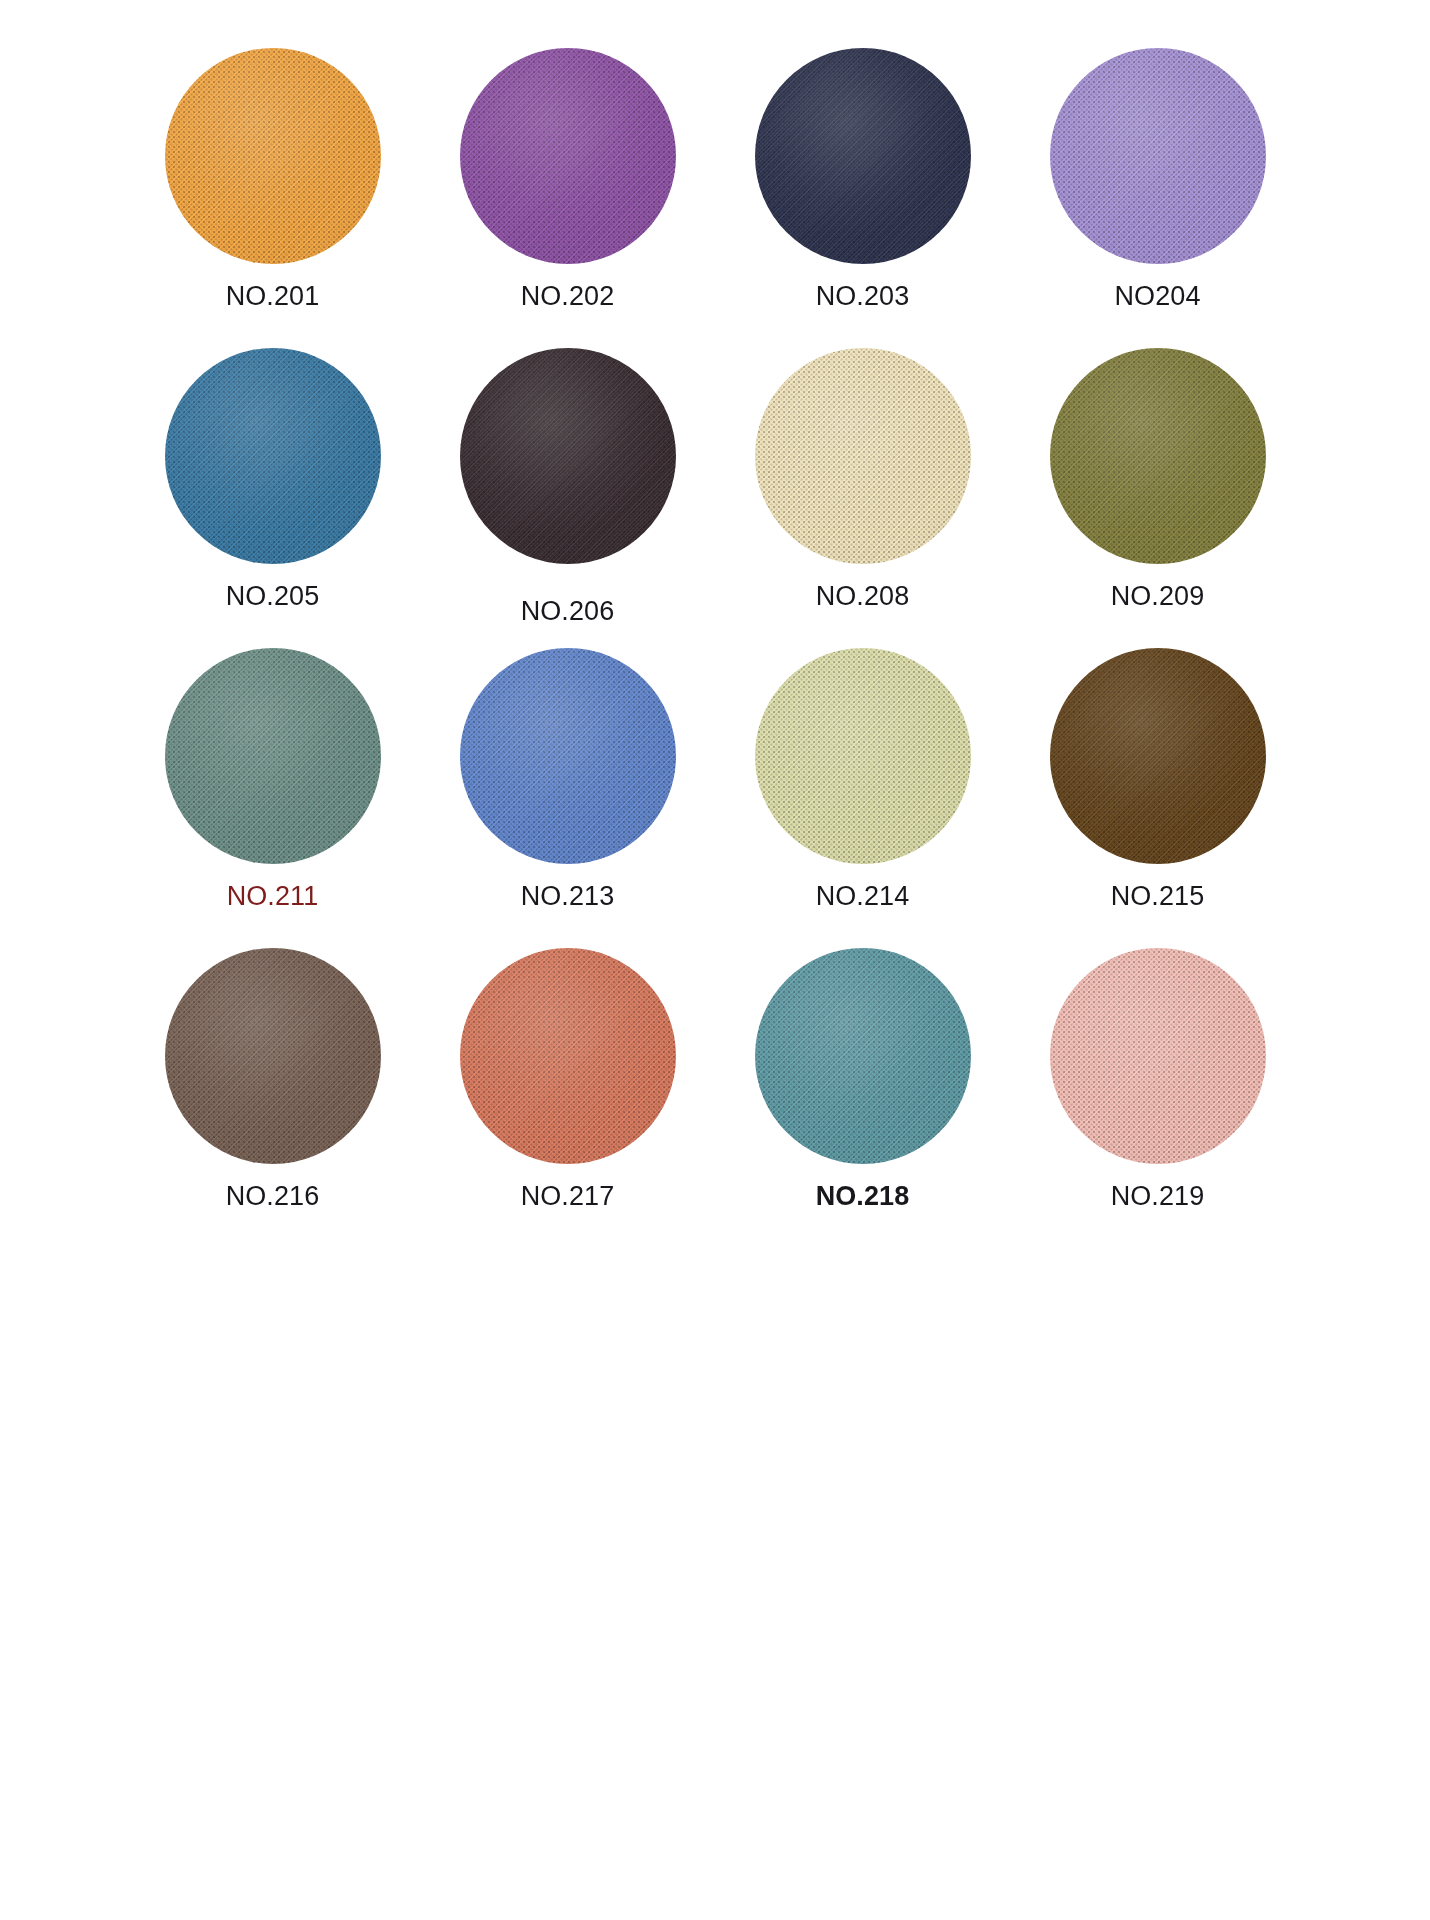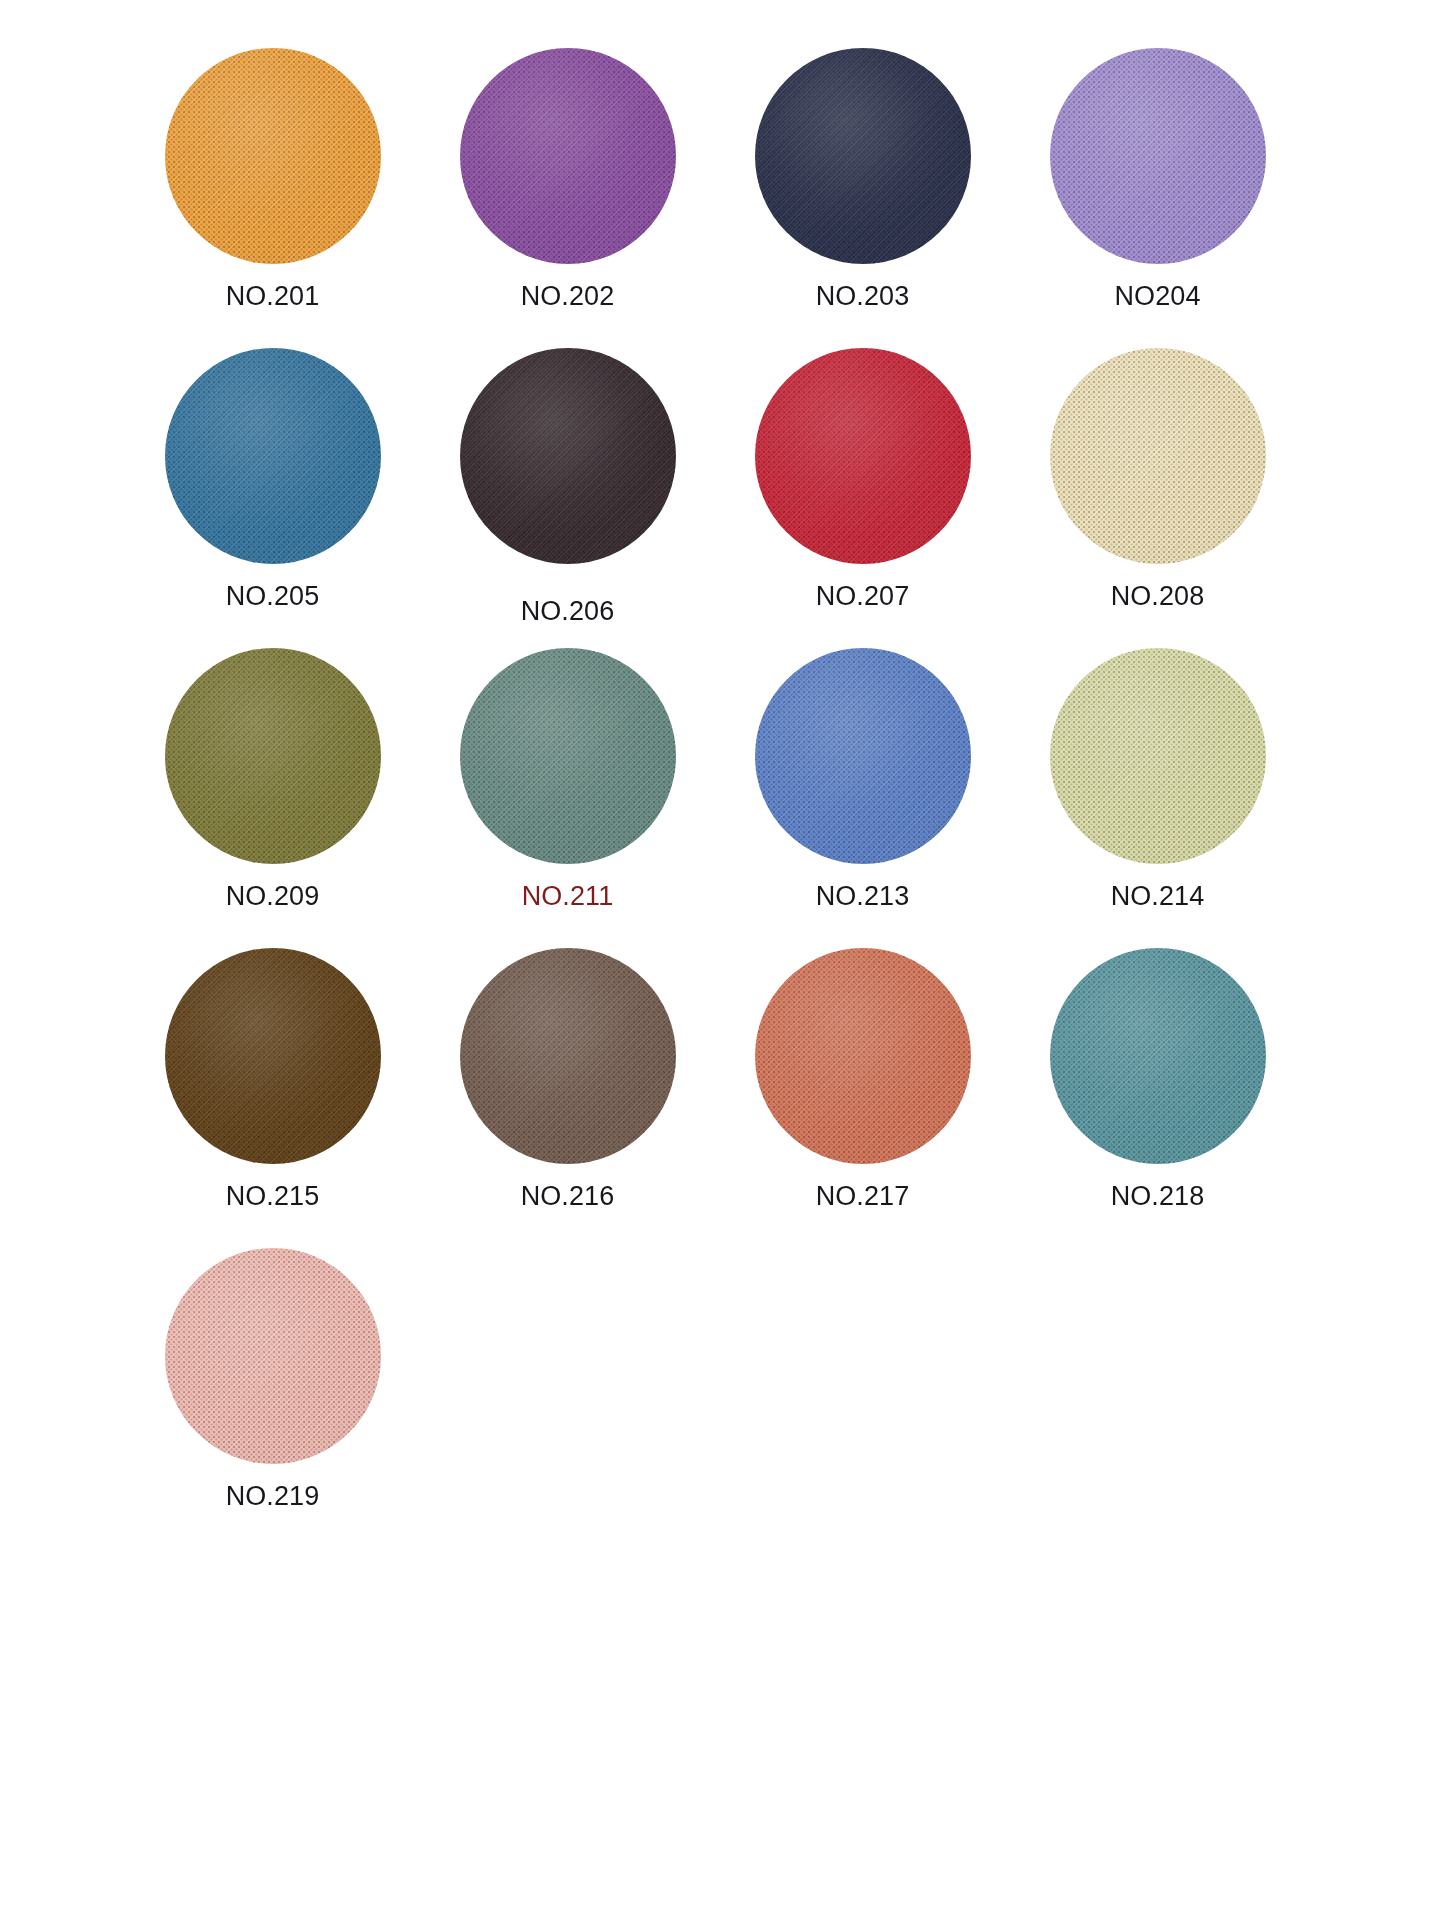--- a/index.html
+++ b/index.html
@@ -144,26 +144,20 @@
       <div class="swatch-label" style="color: rgb(24, 23, 28);">NO.205</div>
     </div>
     <div class="swatch-cell">
       <div class="swatch-disc-wrap">
         <div class="swatch-disc" style="background-color: rgb(58, 46, 51);"></div>
       </div>
       <div class="swatch-label" style="color: rgb(24, 23, 28); margin-top: 34px;">NO.206</div>
     </div>
     <div class="swatch-cell">
       <div class="swatch-disc-wrap">
-        <div class="swatch-disc" style="background-color: rgb(207, 43, 62);"></div>
-      </div>
-      <div class="swatch-label" style="color: rgb(24, 23, 28);">NO.207</div>
-    </div>
-    <div class="swatch-cell">
-      <div class="swatch-disc-wrap">
         <div class="swatch-disc" style="background-color: rgb(243, 230, 189);"></div>
       </div>
       <div class="swatch-label" style="color: rgb(24, 23, 28);">NO.208</div>
     </div>
 
     <div class="swatch-cell">
       <div class="swatch-disc-wrap">
         <div class="swatch-disc" style="background-color: rgb(133, 129, 63);"></div>
       </div>
       <div class="swatch-label" style="color: rgb(24, 23, 28);">NO.209</div>
@@ -203,21 +197,21 @@
     <div class="swatch-cell">
       <div class="swatch-disc-wrap">
         <div class="swatch-disc" style="background-color: rgb(218, 122, 94);"></div>
       </div>
       <div class="swatch-label" style="color: rgb(24, 23, 28);">NO.217</div>
     </div>
     <div class="swatch-cell">
       <div class="swatch-disc-wrap">
         <div class="swatch-disc" style="background-color: rgb(95, 156, 166);"></div>
       </div>
-      <div class="swatch-label" style="color: rgb(24, 23, 28);">NO.218</div>
+      <div class="swatch-label" style="color: rgb(24, 23, 28); font-weight: bold;">NO.218</div>
     </div>
     <div class="swatch-cell">
       <div class="swatch-disc-wrap">
         <div class="swatch-disc" style="background-color: rgb(246, 191, 182);"></div>
       </div>
       <div class="swatch-label" style="color: rgb(24, 23, 28);">NO.219</div>
     </div>
 
   </div>
 </div>

